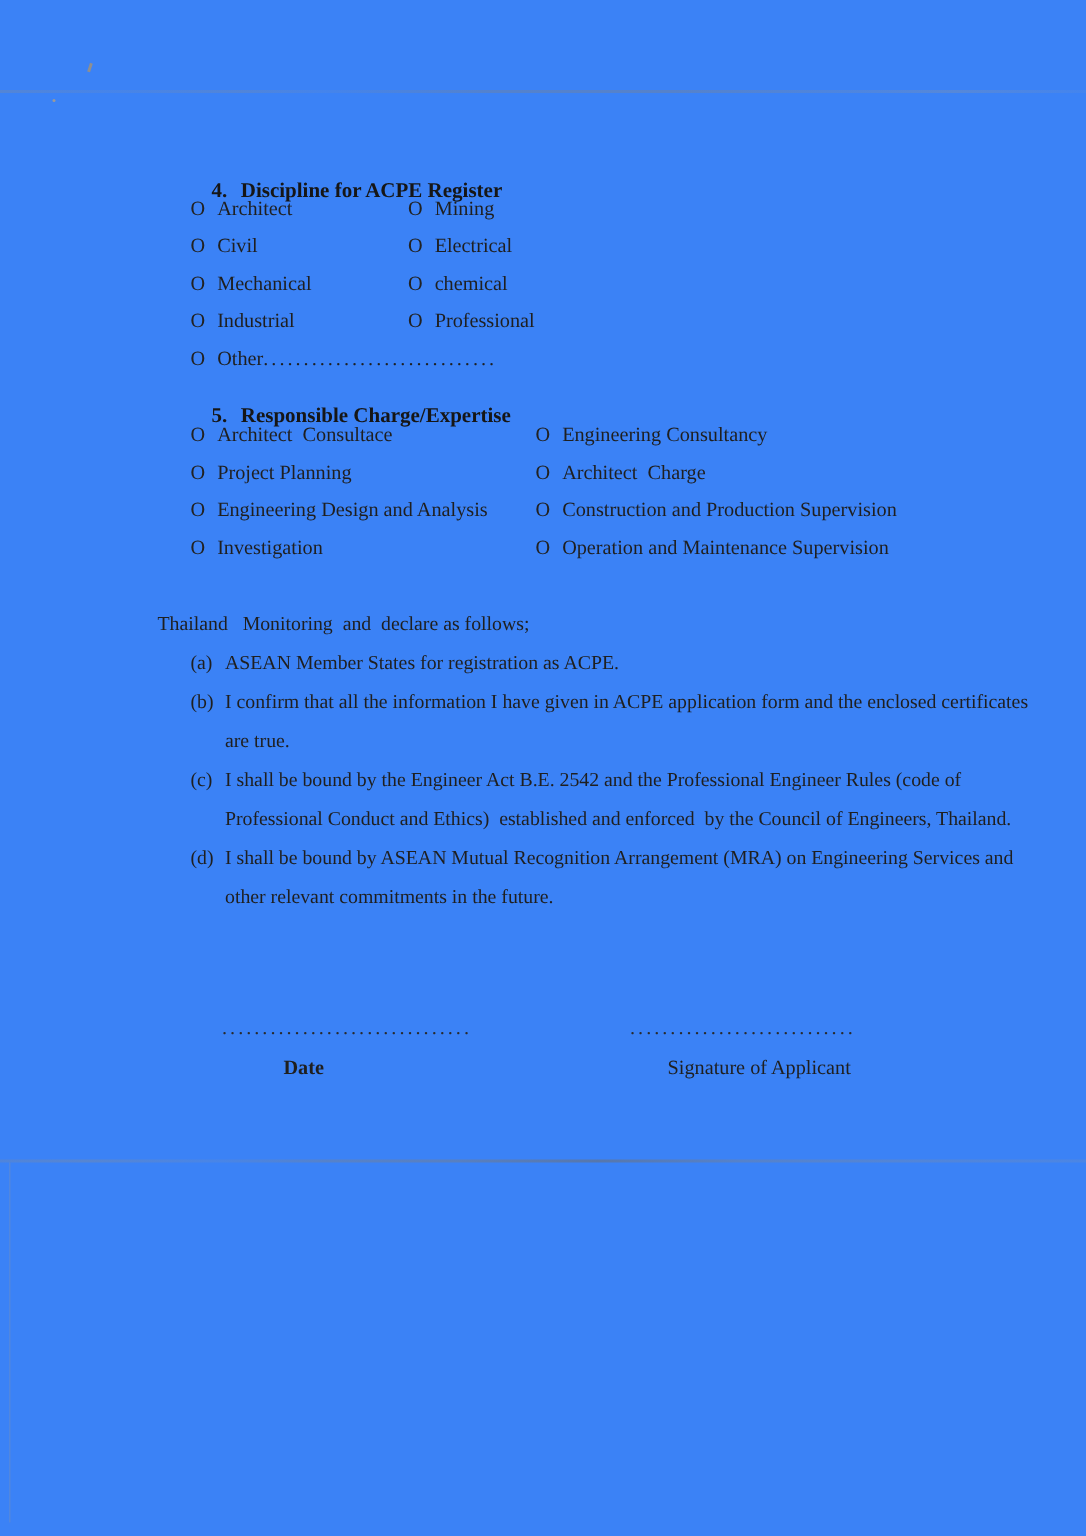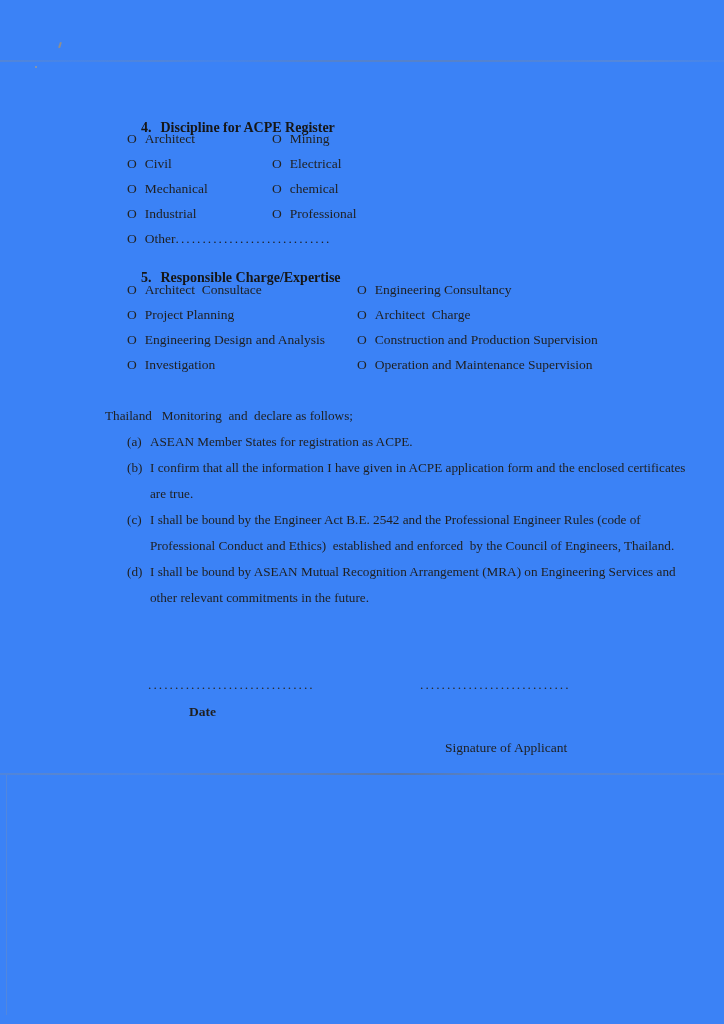--- a/index.html
+++ b/index.html
@@ -126,21 +126,21 @@
   }
   #date-dots { left: 148px; top: 677px; }
   #signature-dots { left: 420px; top: 677px; }
   .sig-label {
     position: absolute;
     font-size: 13.5px;
     color: #1f1f1f;
     white-space: pre;
   }
   #date-label { left: 189px; top: 704px; font-weight: bold; }
-  #signature-label { left: 445px; top: 740px; }
+  #signature-label { left: 445px; top: 704px; }
 </style>
 </head>
 <body>
 
 <div class="page">
 
   <div class="artifact-line-top"></div>
   <div class="artifact-line-bottom"></div>
   <div class="artifact-line-left"></div>
   <div class="artifact-tick"></div>

